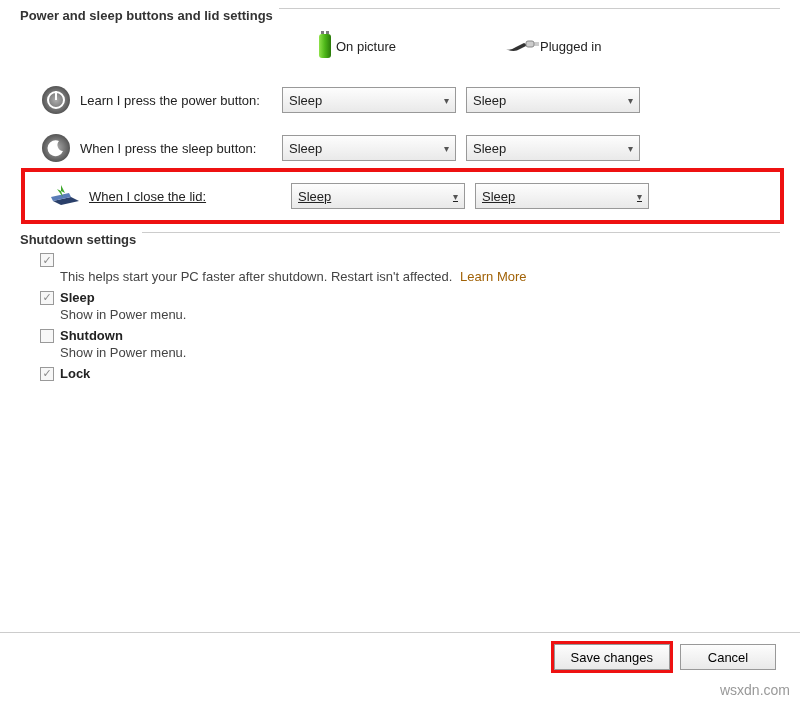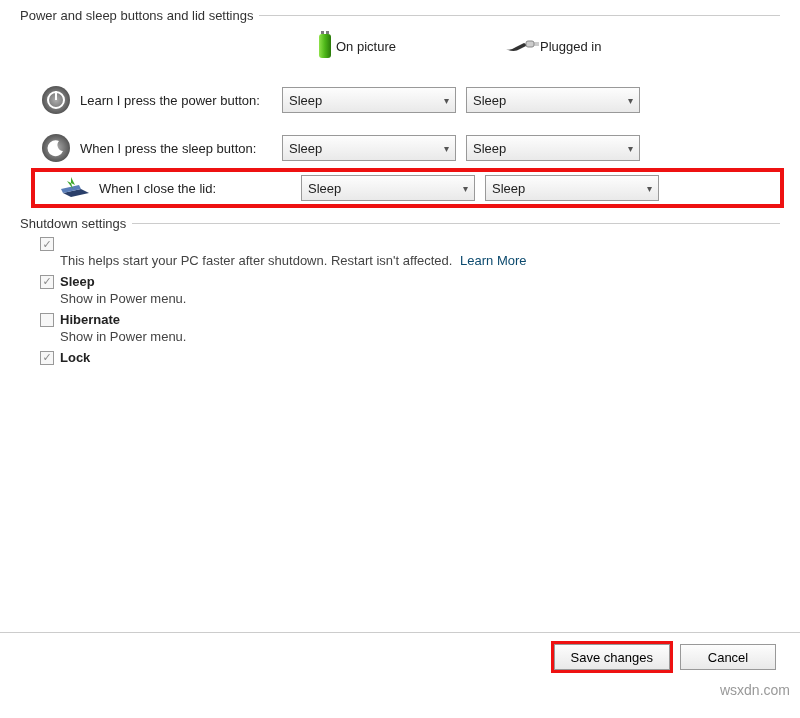--- a/index.html
+++ b/index.html
@@ -10,22 +10,22 @@
       background: #fff;
       width: 800px;
       height: 718px;
       position: relative;
     }
     .fieldset {
       padding: 0 20px;
     }
     .legend-row {
       display: flex;
-      align-items: center;
       margin: 8px 0 6px 0;
+      font-weight: bold;
     }
     .legend-label {
       color: #333;
       white-space: nowrap;
     }
     .legend-line {
       flex: 1;
       height: 1px;
       background: #ccc;
       margin-left: 6px;
@@ -43,23 +43,24 @@
     }
     .setting-row {
       display: flex;
       align-items: center;
       padding: 8px 0;
       margin-left: 20px;
     }
     .setting-row.highlight {
       outline: 4px solid #e11;
       outline-offset: 0;
-      padding: 0 4px;
-      margin-left: 15px;
+      padding: 8px 4px;
+      margin-left: 5px;
       margin-right: 0;
+      text-decoration: underline;
     }
     .setting-row.highlight .icon-cell { margin-left: 20px; }
     .icon-cell {
       width: 32px;
       height: 32px;
       display: flex;
       align-items: center;
       justify-content: center;
     }
     .label-cell {
@@ -105,21 +106,21 @@
       color: #888;
       margin-right: 6px;
     }
     .wincheck.disabled { background: #f7f7f7; }
     .shutdown-title { font-weight: 600; }
     .shutdown-desc {
       color: #444;
       margin-left: 20px;
       margin-top: 2px;
     }
-    .learn-more { color: #0c4a6e; text-decoration: none; margin-left: 4px; }
+    .learn-more { color: #a16207; text-decoration: none; margin-left: 4px; }
 
     .button-bar {
       position: absolute;
       bottom: 48px;
       right: 24px;
       display: flex;
       gap: 10px;
     }
     .button-bar::before {
       content: "";
@@ -296,21 +297,21 @@
       <div class="shutdown-head">
         <span class="wincheck disabled">✓</span>
         <span class="shutdown-title">Sleep</span>
       </div>
       <div class="shutdown-desc">Show in Power menu.</div>
     </div>
 
     <div class="shutdown-item">
       <div class="shutdown-head">
         <span class="wincheck disabled"></span>
-        <span class="shutdown-title">Hibernate</span>
+        <span class="shutdown-title">Shutdown</span>
       </div>
       <div class="shutdown-desc">Show in Power menu.</div>
     </div>
 
     <div class="shutdown-item">
       <div class="shutdown-head">
         <span class="wincheck disabled">✓</span>
         <span class="shutdown-title">Lock</span>
       </div>
     </div>

